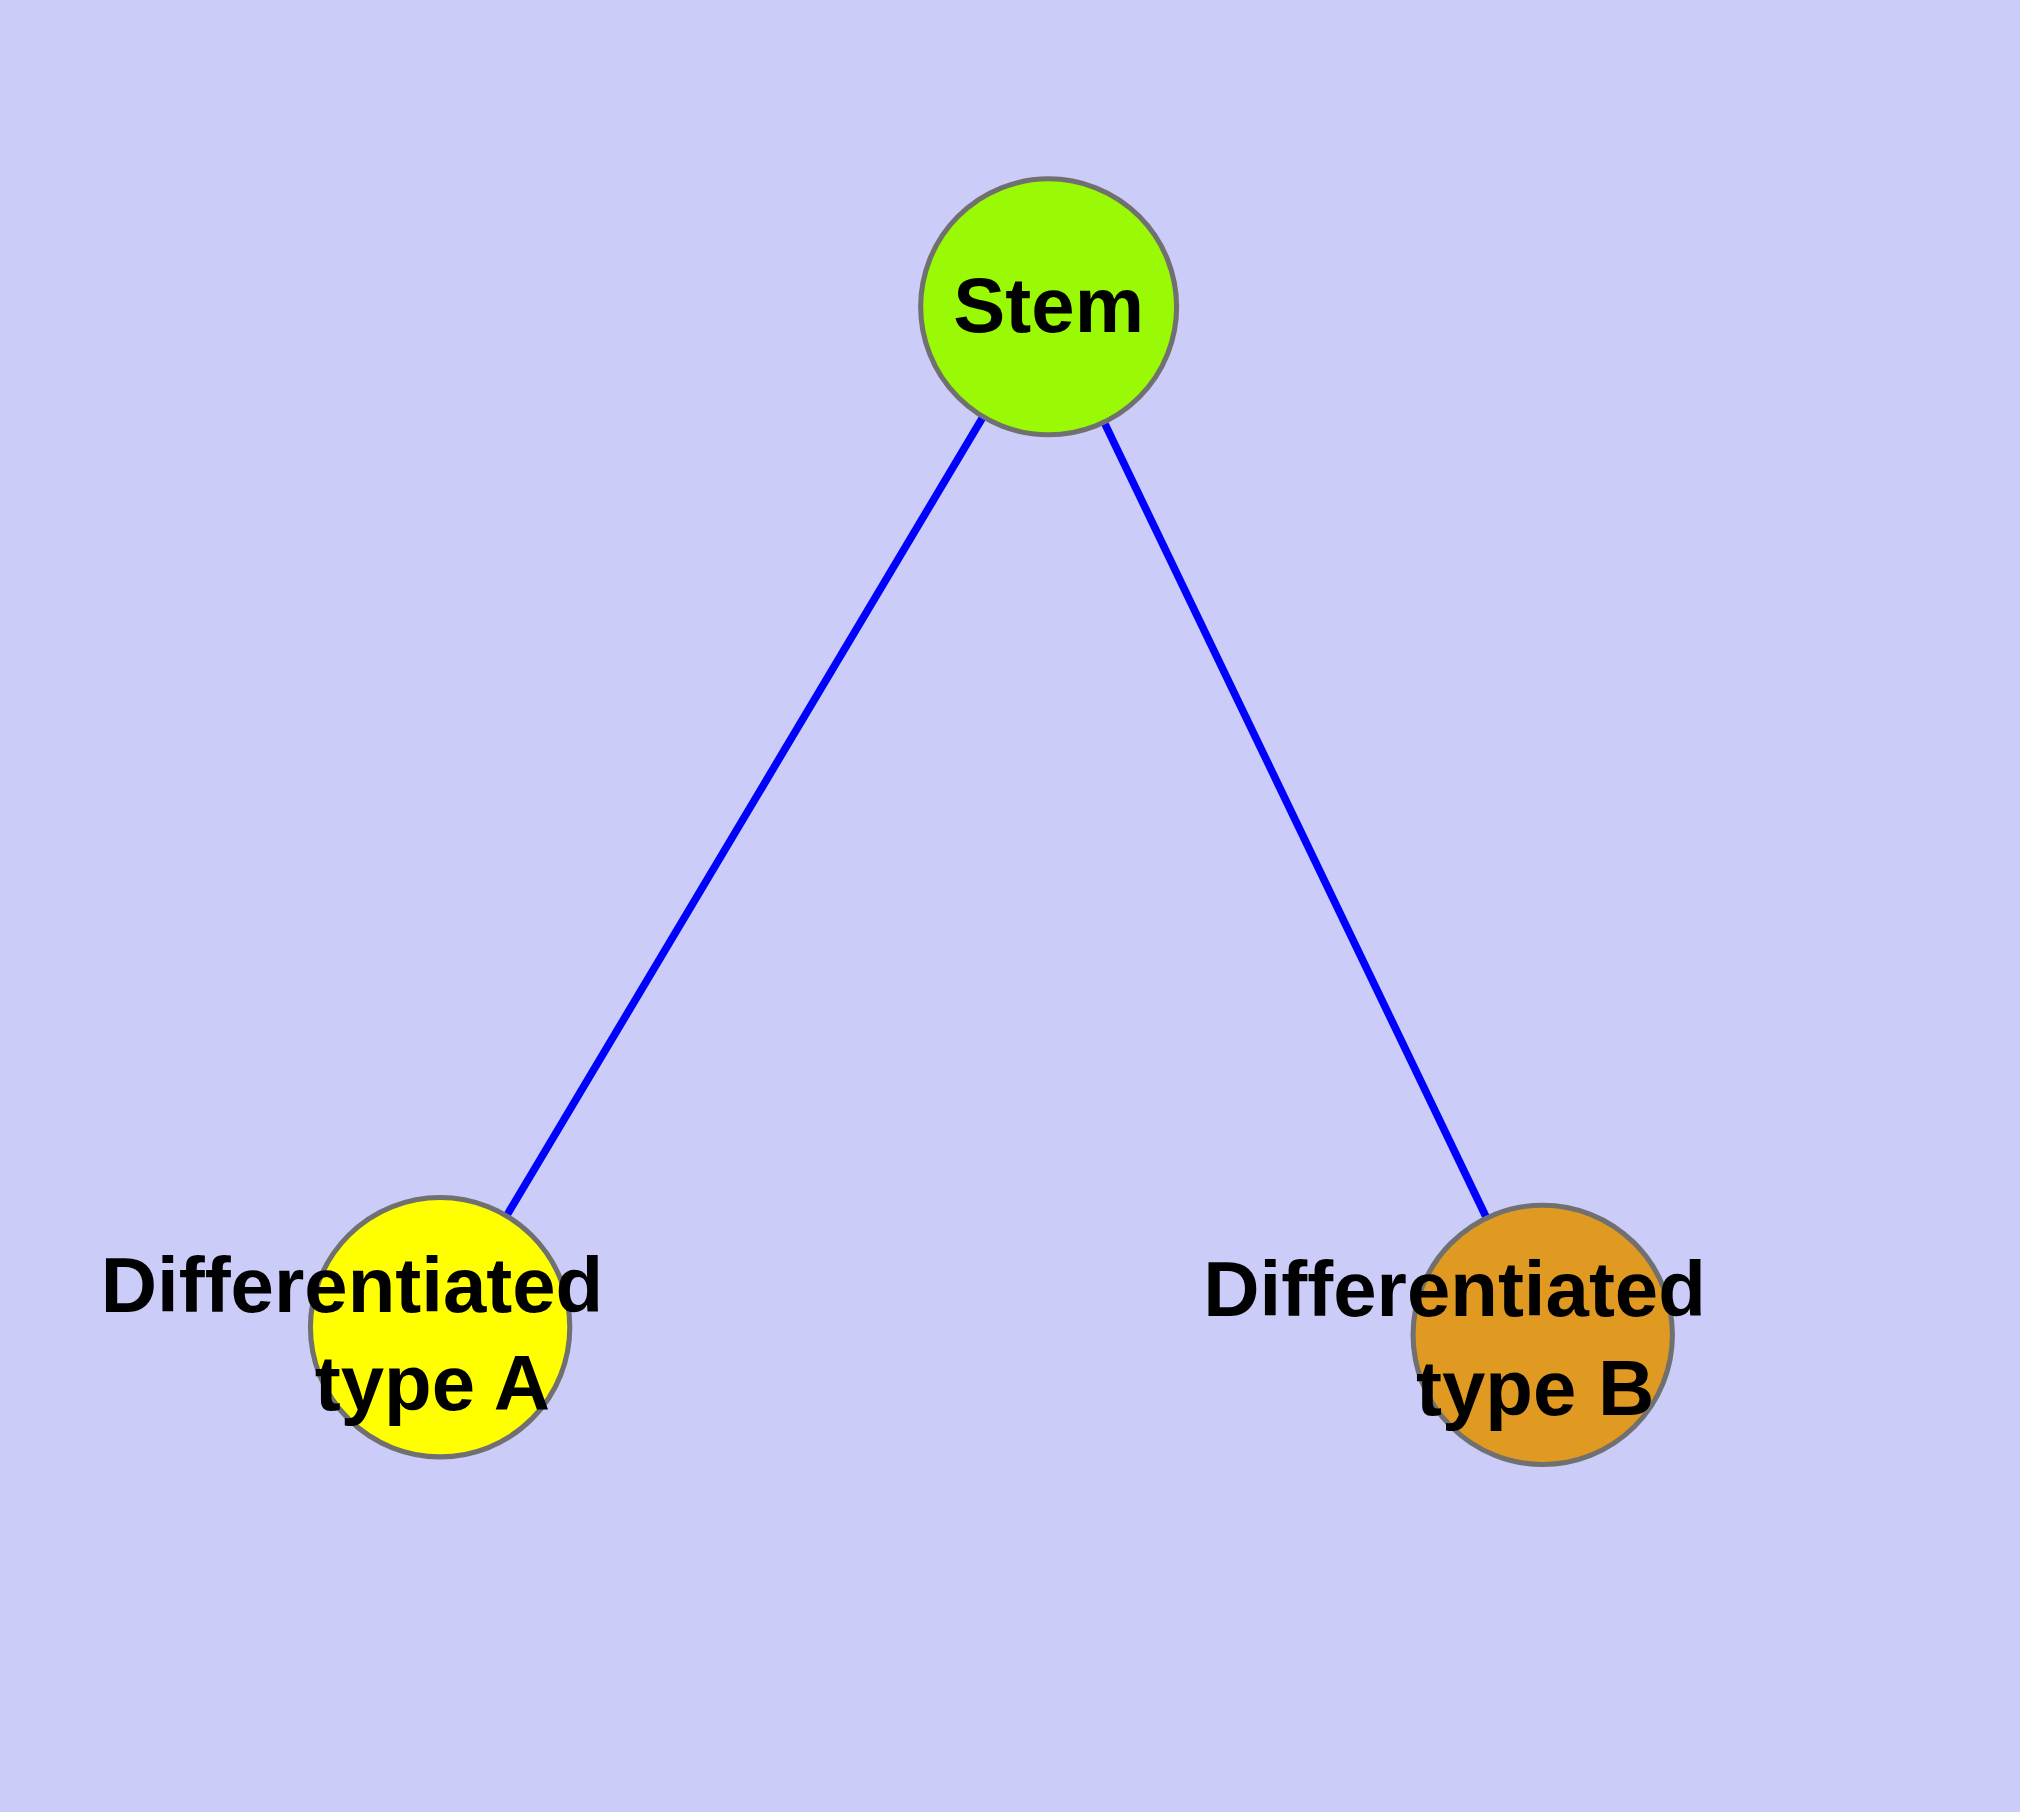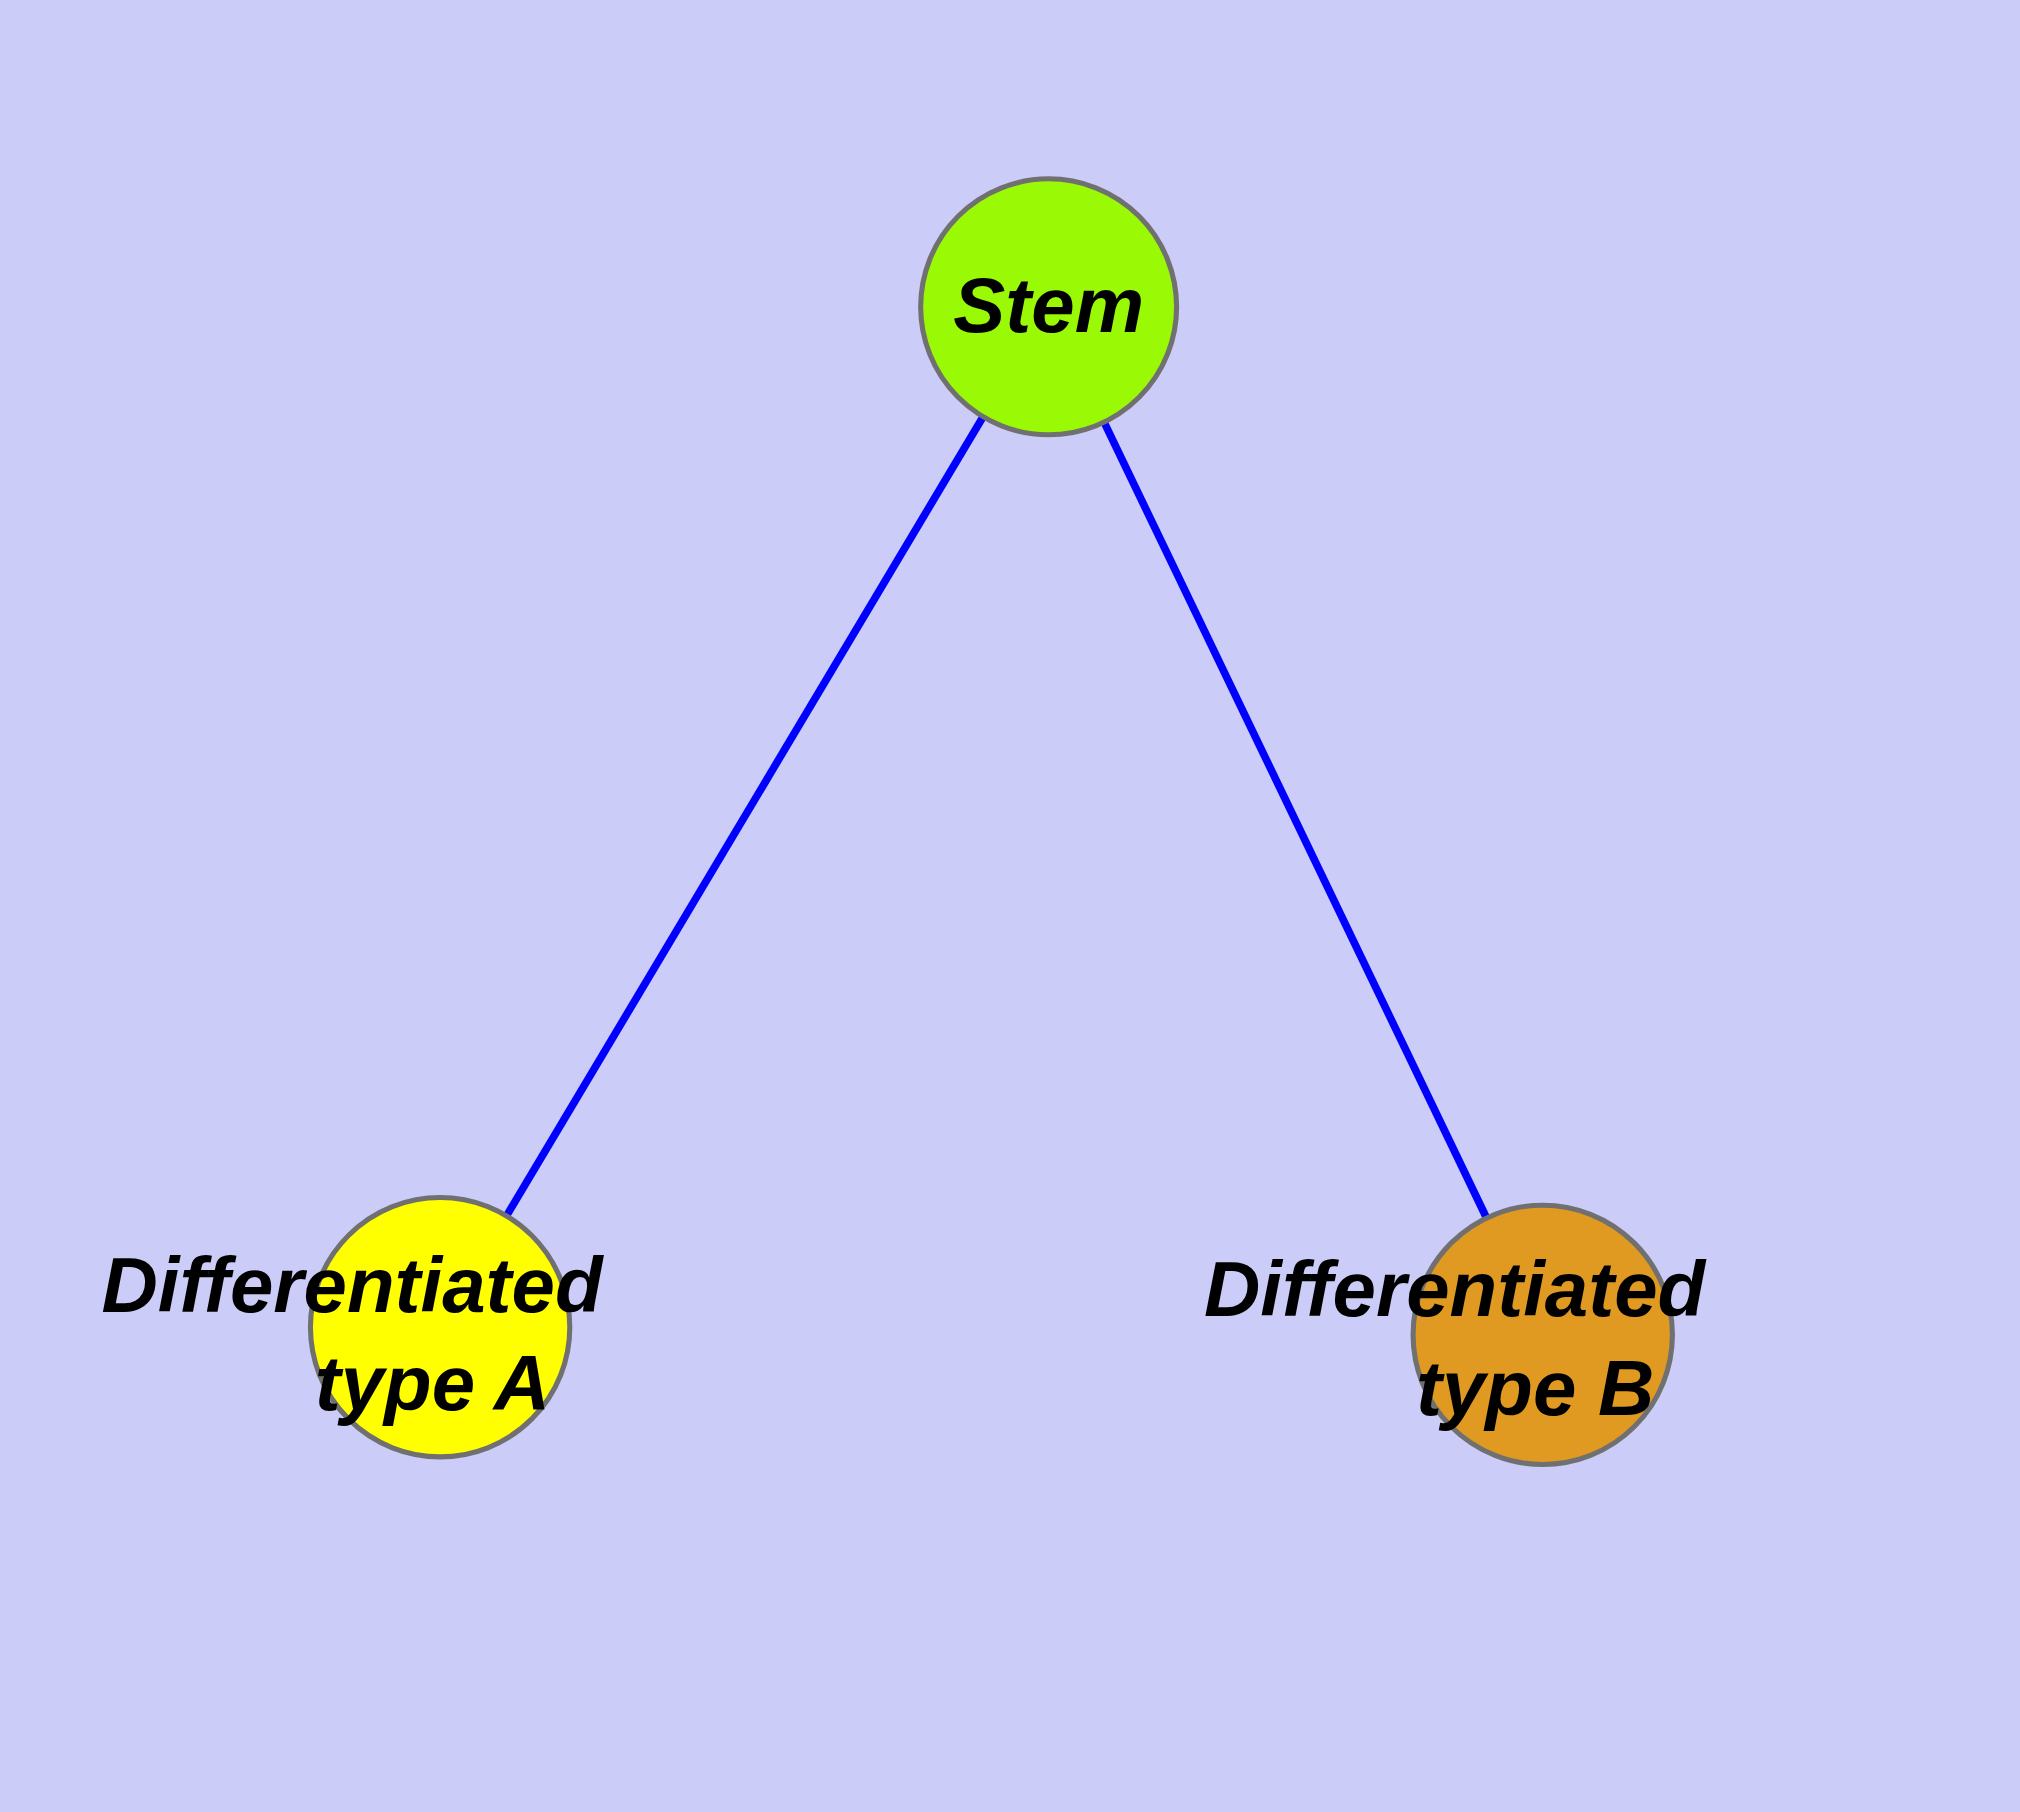--- a/index.html
+++ b/index.html
@@ -32,21 +32,21 @@
     text-anchor: middle;
     dominant-baseline: alphabetic;
     paint-order: normal;
   }
   .label-root { font-size: 92px; }
   .label-leaf { font-size: 92px; }
 </style>
 </head>
 <body>
 
-<div id="stage" style="width: 2021px; height: 1812px; background: rgb(204, 204, 249); font-style: italic;">
+<div id="stage" style="width: 2021px; height: 1812px; background: rgb(204, 204, 249);">
   <svg id="graph-svg" viewBox="0 0 2384 2138" xmlns="http://www.w3.org/2000/svg" style="width: 2021px; height: 1812px;">
 
     <rect x="0" y="0" width="2384" height="2138" fill="#ccccf9"></rect>
 
     <g>
       <line x1="1159.6599152430053" y1="491.69005856186845" x2="597.3644567405311" y2="1434.5921923181068" stroke="#0000ff" stroke-width="9" stroke-linecap="butt"></line>
       <line x1="1302.4116860605714" y1="498.09669844163477" x2="1753.7219339916064" y2="1437.1006962809927" stroke="#0000ff" stroke-width="9" stroke-linecap="butt"></line>
     </g>
 
     <g>

